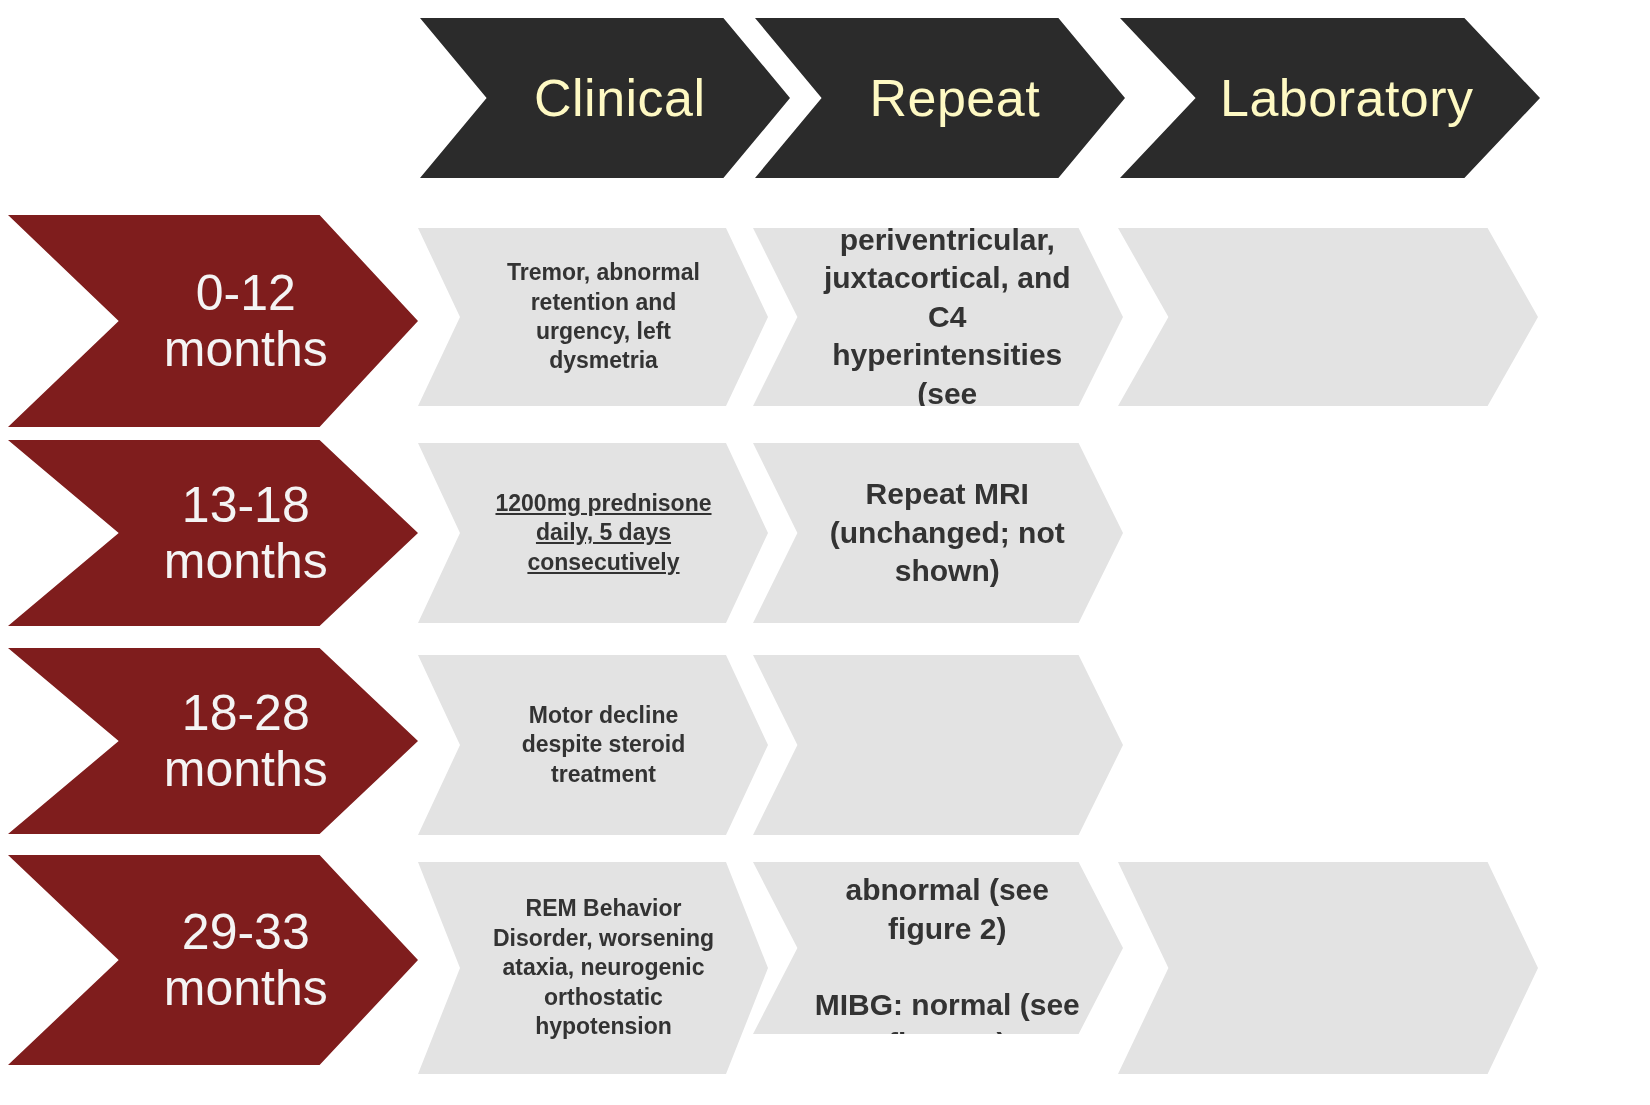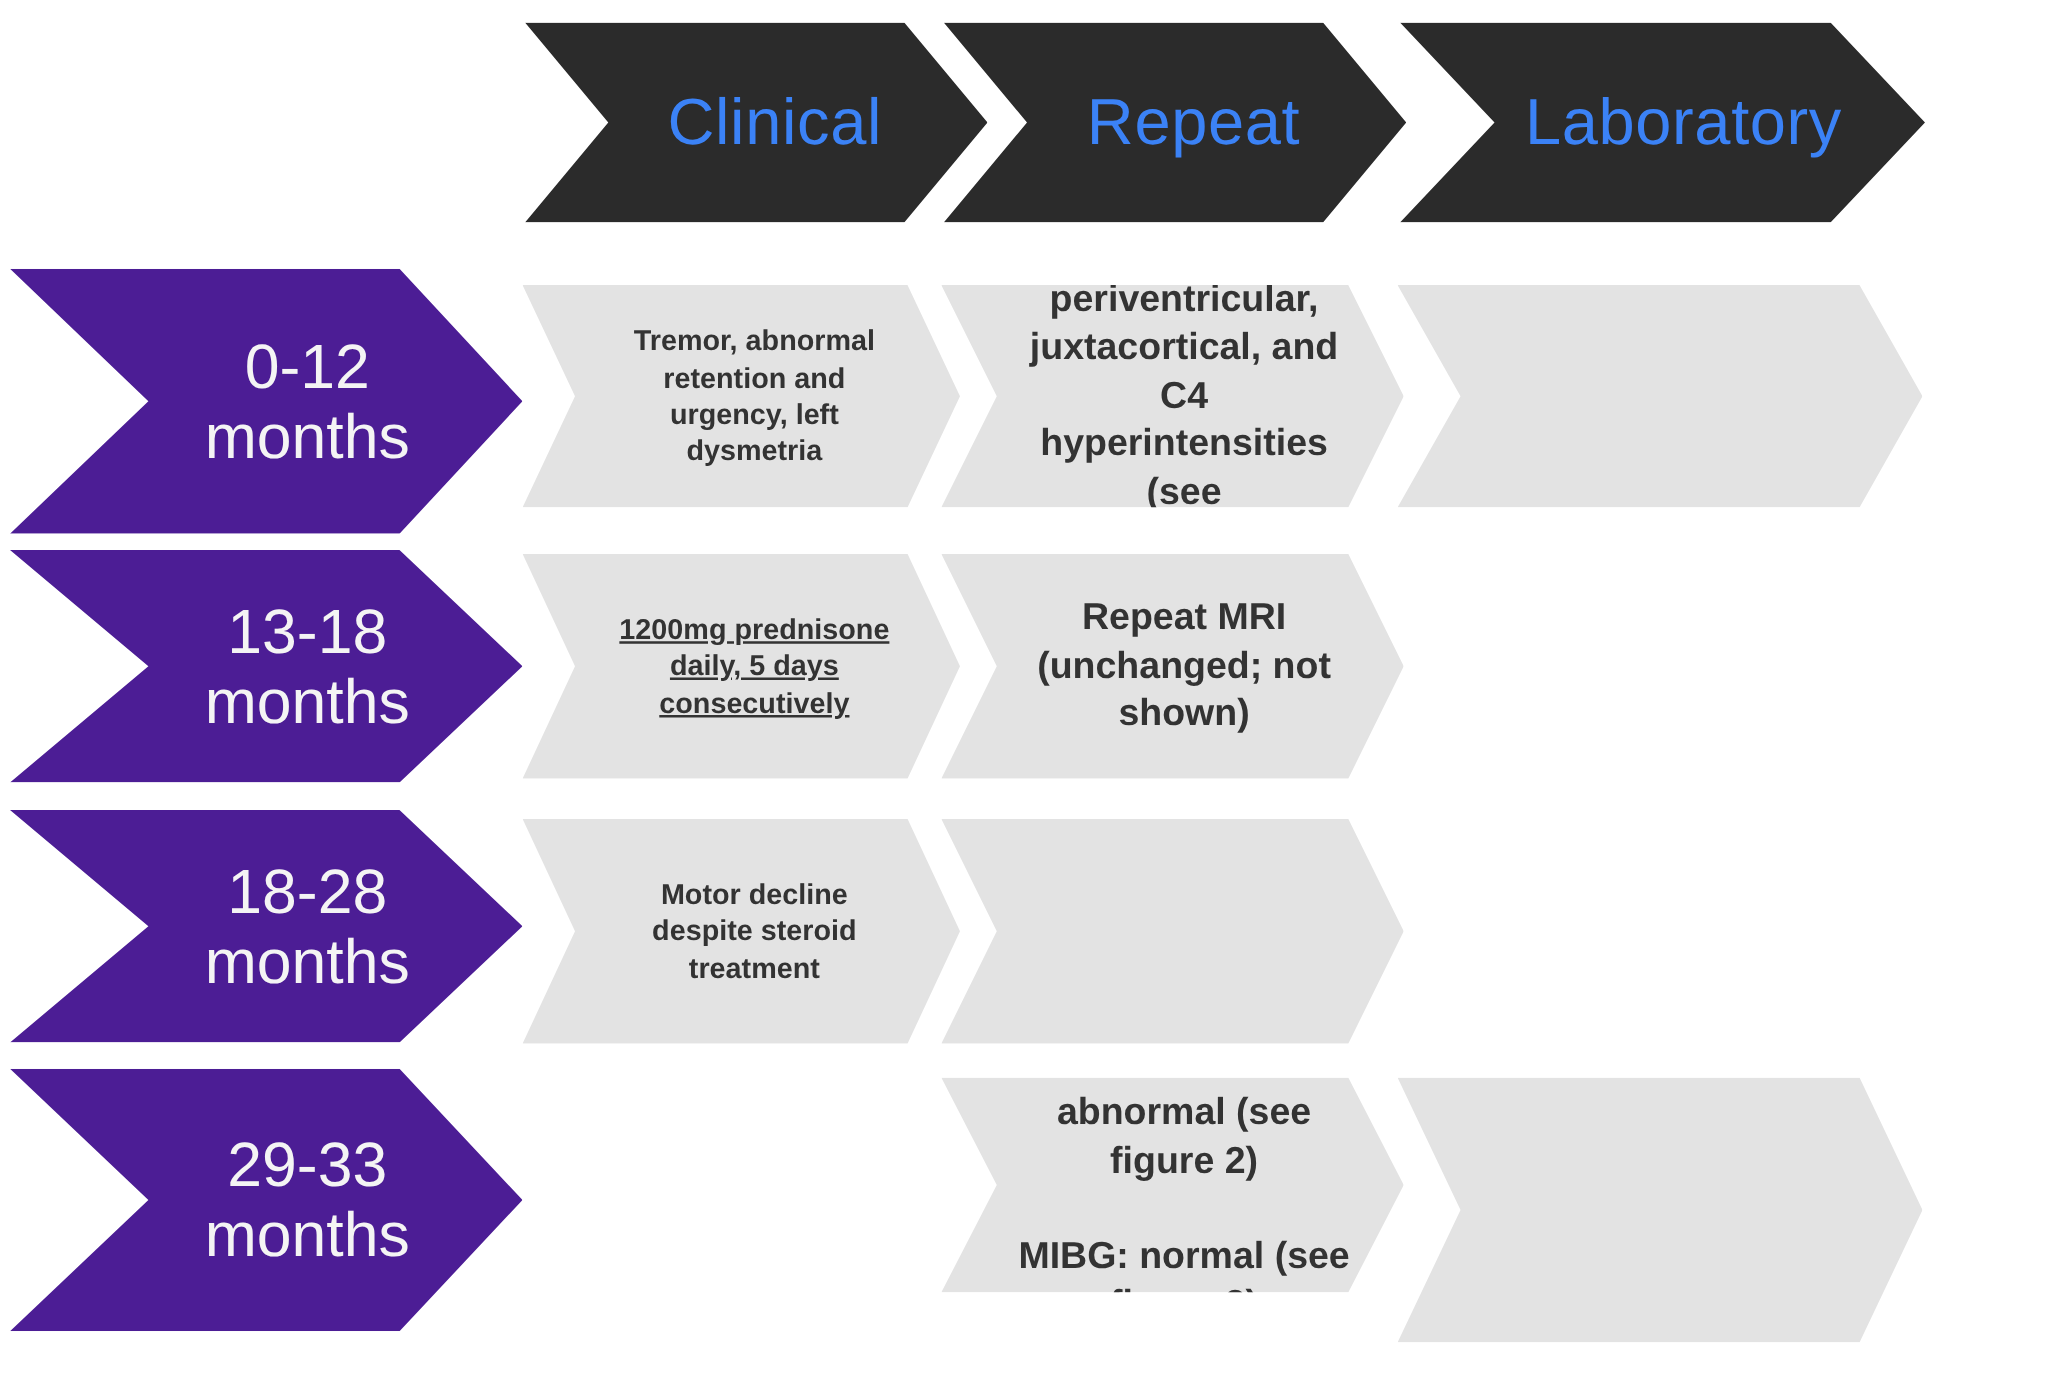--- a/index.html
+++ b/index.html
@@ -26,36 +26,36 @@
     box-sizing: border-box;
     display: flex;
     align-items: center;
     justify-content: center;
     text-align: center;
   }
 
   
   .chev-head {
     background: #2b2b2b;
-    color: #3b82f6;
+    color: #fef9c3;
     clip-path: polygon(0% 0%, 82% 0%, 100% 50%, 82% 100%, 0% 100%, 18% 50%);
   }
   .chev-head .chev-label {
     font-size: 52px;
     font-weight: 400;
     letter-spacing: 0.5px;
     line-height: 1.05;
     padding-left: 8%;
   }
 
   
 
   
   .chev-time {
-    background: #4c1d95;
+    background: #7f1d1d;
     color: #f4f4f4;
     clip-path: polygon(0% 0%, 76% 0%, 100% 50%, 76% 100%, 0% 100%, 27% 50%);
   }
   .chev-time .chev-label {
     font-size: 50px;
     font-weight: 400;
     line-height: 1.12;
     padding-left: 16%;
     white-space: pre-line;
   }
@@ -142,20 +142,27 @@
 treatment</span>
   </div>
   <div class="chev chev-cell wide" style="left:753px; top:655px; width:370px; height:180px;">
     <span class="chev-label"></span>
   </div>
 
   <div class="chev chev-time" style="left:8px; top:855px; width:410px; height:210px;">
     <span class="chev-label">29-33
 months</span>
   </div>
+  <div class="chev chev-cell" style="left:418px; top:862px; width:350px; height:212px;">
+    <span class="chev-label">REM Behavior
+Disorder, worsening
+ataxia, neurogenic
+orthostatic
+hypotension</span>
+  </div>
   <div class="chev chev-cell wide" style="left:753px; top:862px; width:370px; height:172px;">
     <span class="chev-label">123I-SPECT Scan:
 abnormal (see figure 2)
 
 MIBG: normal (see
 figure 2)</span>
   </div>
   <div class="chev chev-cell wide" style="left:1118px; top:862px; width:420px; height:212px;">
     <span class="chev-label"></span>
   </div>

